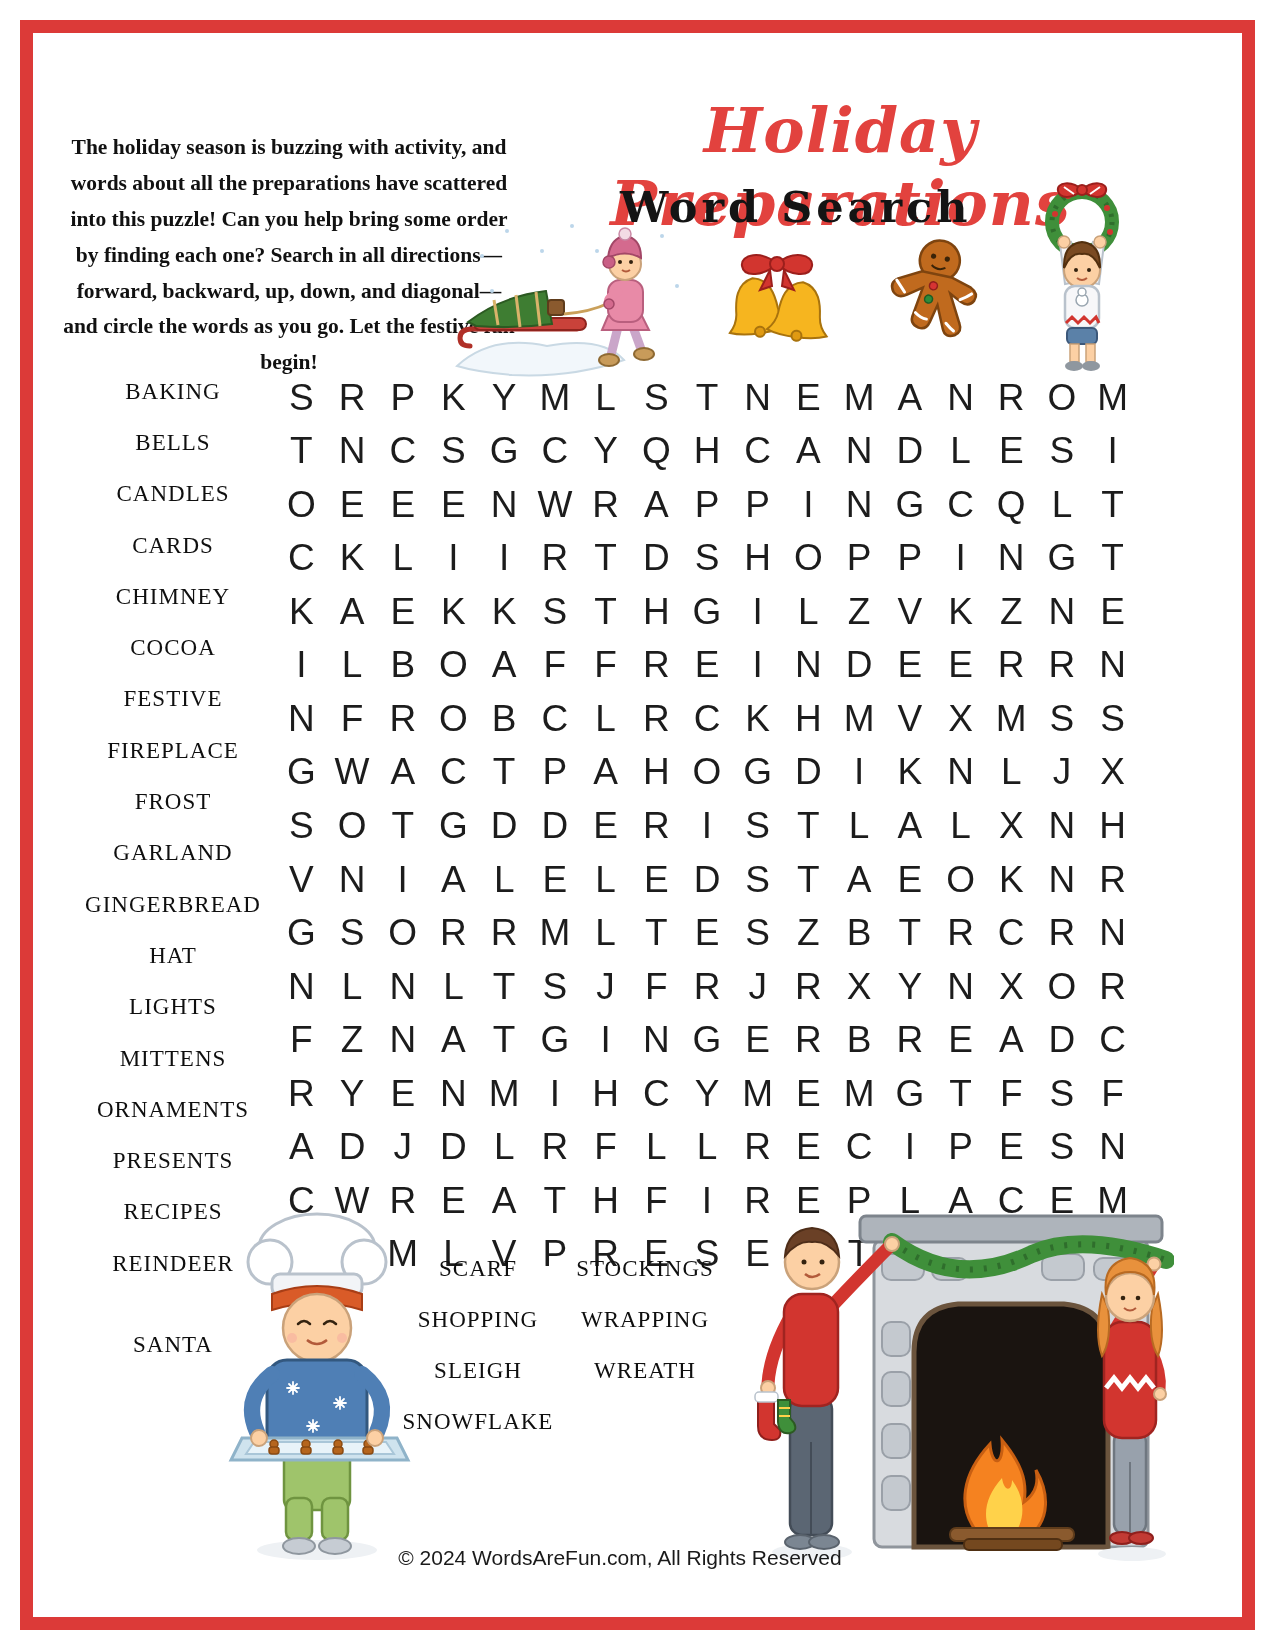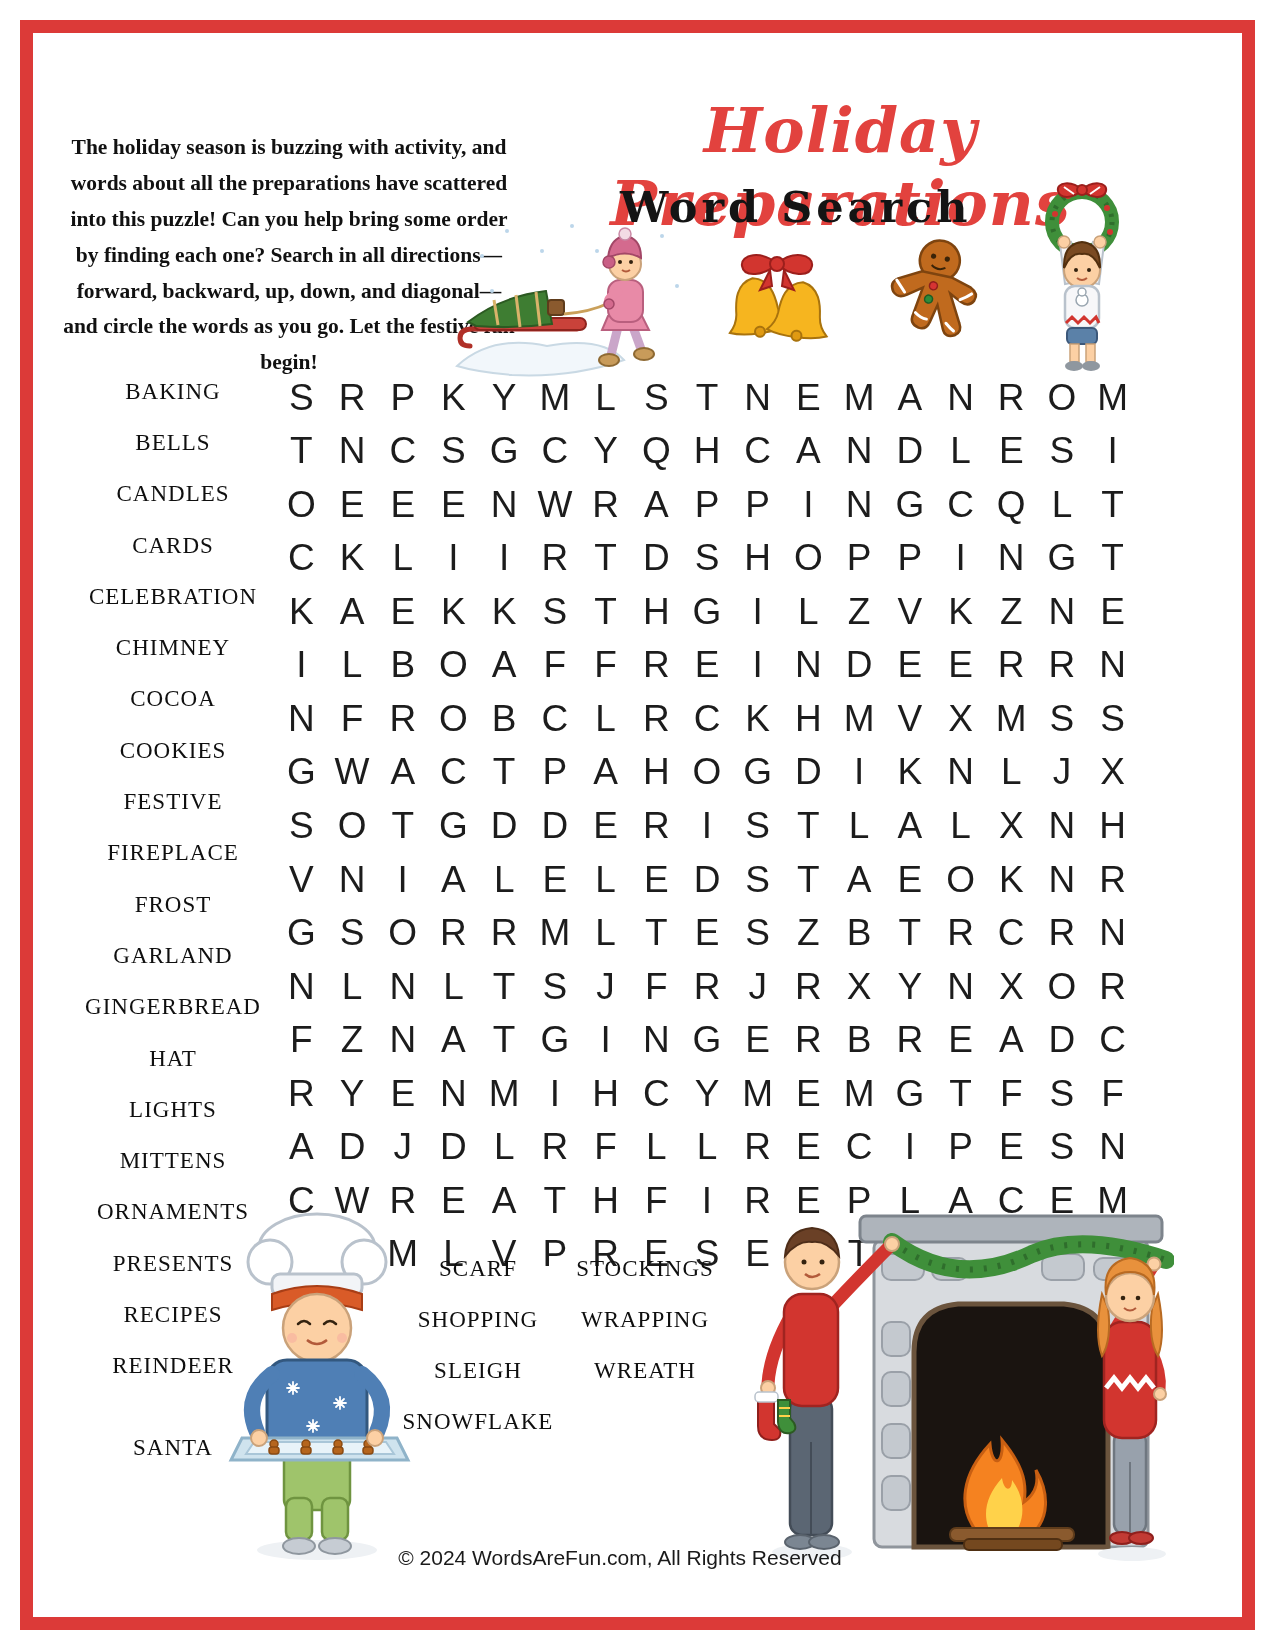--- a/index.html
+++ b/index.html
@@ -159,24 +159,22 @@
       <ellipse cx="52" cy="190" rx="9" ry="5" fill="#8f979f"></ellipse>
       <ellipse cx="69" cy="190" rx="9" ry="5" fill="#8f979f"></ellipse>
     </svg>
   </div>
 
   <div class="left-words">
       <div class="wl-item">BAKING</div>
       <div class="wl-item">BELLS</div>
       <div class="wl-item">CANDLES</div>
       <div class="wl-item">CARDS</div>
-      <div class="wl-item">CELEBRATION</div>
       <div class="wl-item">CHIMNEY</div>
       <div class="wl-item">COCOA</div>
-      <div class="wl-item">COOKIES</div>
       <div class="wl-item">FESTIVE</div>
       <div class="wl-item">FIREPLACE</div>
       <div class="wl-item">FROST</div>
       <div class="wl-item">GARLAND</div>
       <div class="wl-item">GINGERBREAD</div>
       <div class="wl-item">HAT</div>
       <div class="wl-item">LIGHTS</div>
       <div class="wl-item">MITTENS</div>
       <div class="wl-item">ORNAMENTS</div>
       <div class="wl-item">PRESENTS</div>

